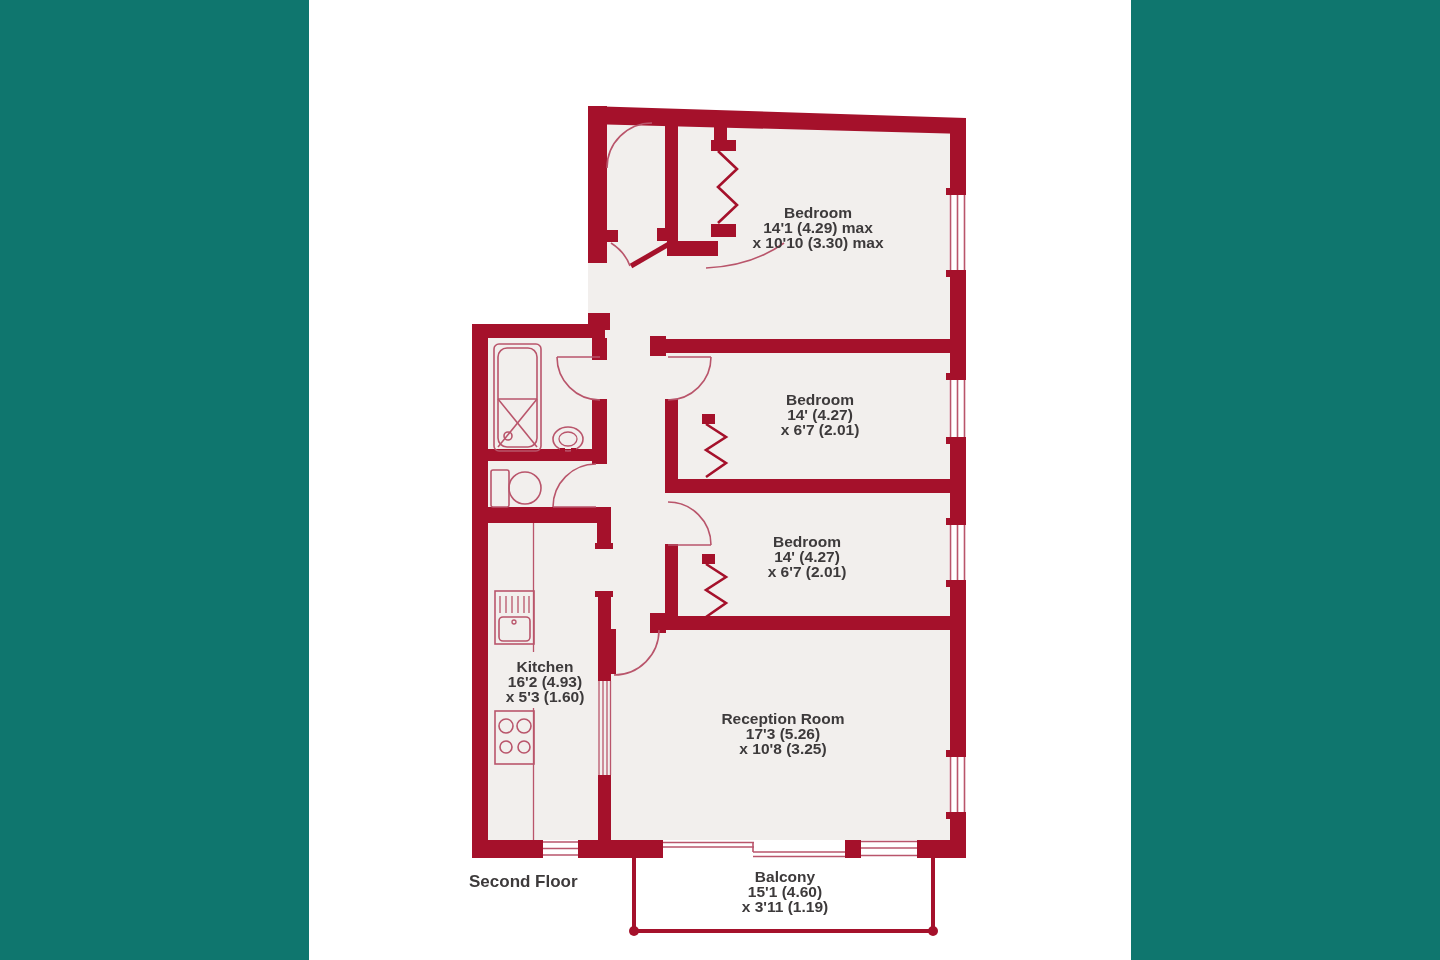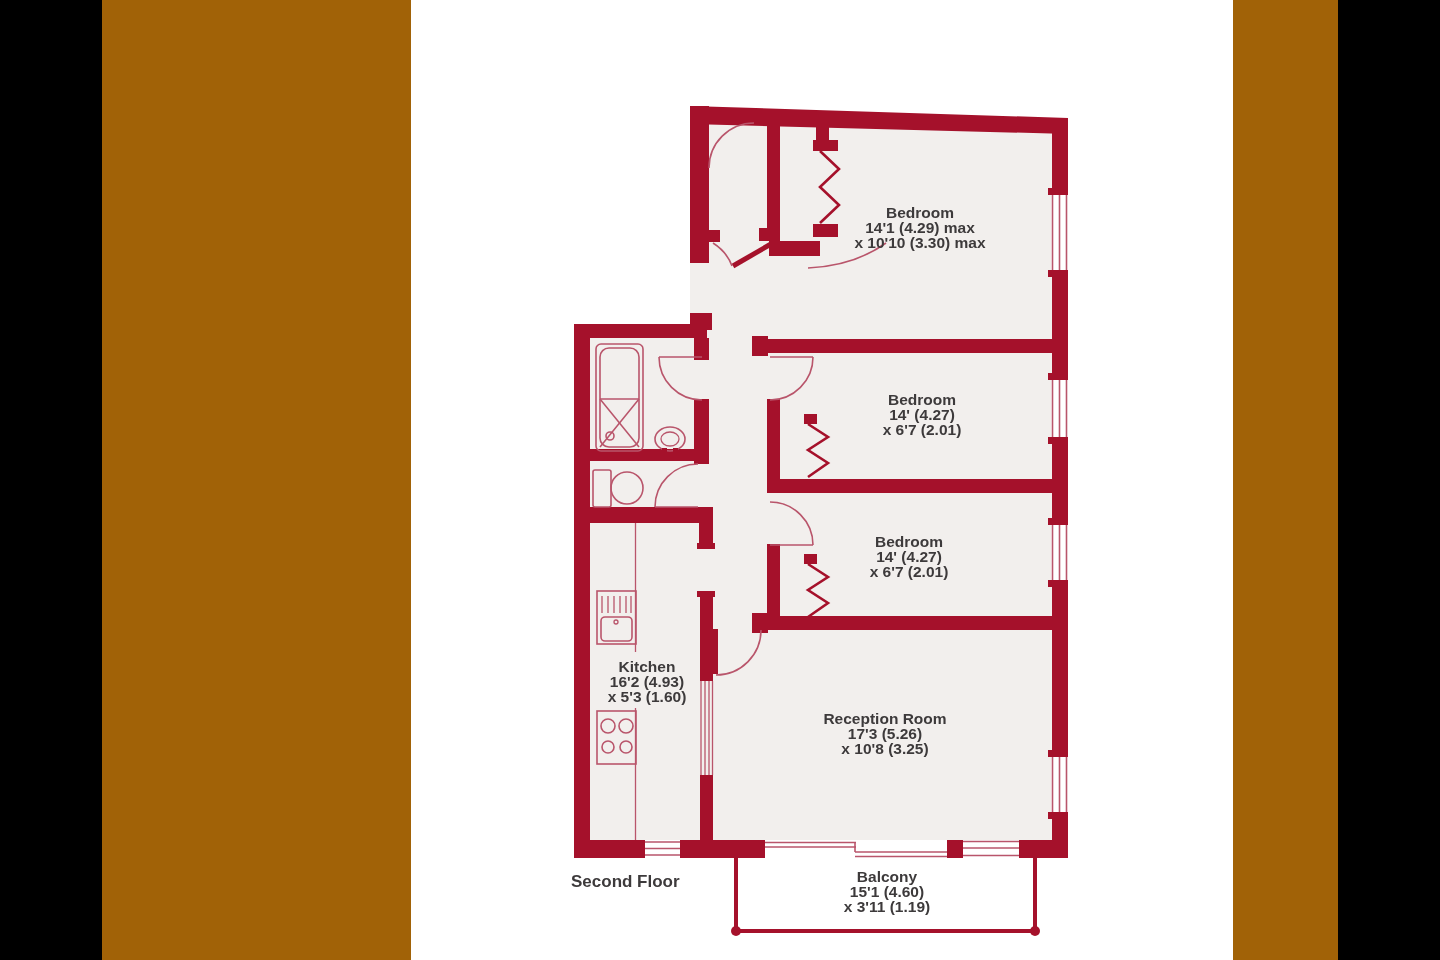--- a/index.html
+++ b/index.html
@@ -1,16 +1,16 @@
 <!DOCTYPE html>
 <html style="--wall: #a5112b; --thin: #b9556b; --floor: #f2efed; --txt: #3d3a3b; --paper: #ffffff;"><head>
 <meta charset="utf-8">
 <style>
   html,body{margin:0;padding:0;background:#000;}
-  .stage{position:relative;width:1236px;height:960px;margin:0 auto;background:#a16207;}
+  .stage{position:relative;width:1440px;height:960px;margin:0 auto;background:#0f766e;}
   .canvas{position:absolute;left:0;top:0;}
   :root{
     --wall:#a5112b;
     --thin:#b9556b;
     --floor:#f2efed;
     --txt:#3d3a3b;
     --paper:#ffffff;
   }
   .paper{fill:var(--paper);}
   .floor{fill:var(--floor);}

